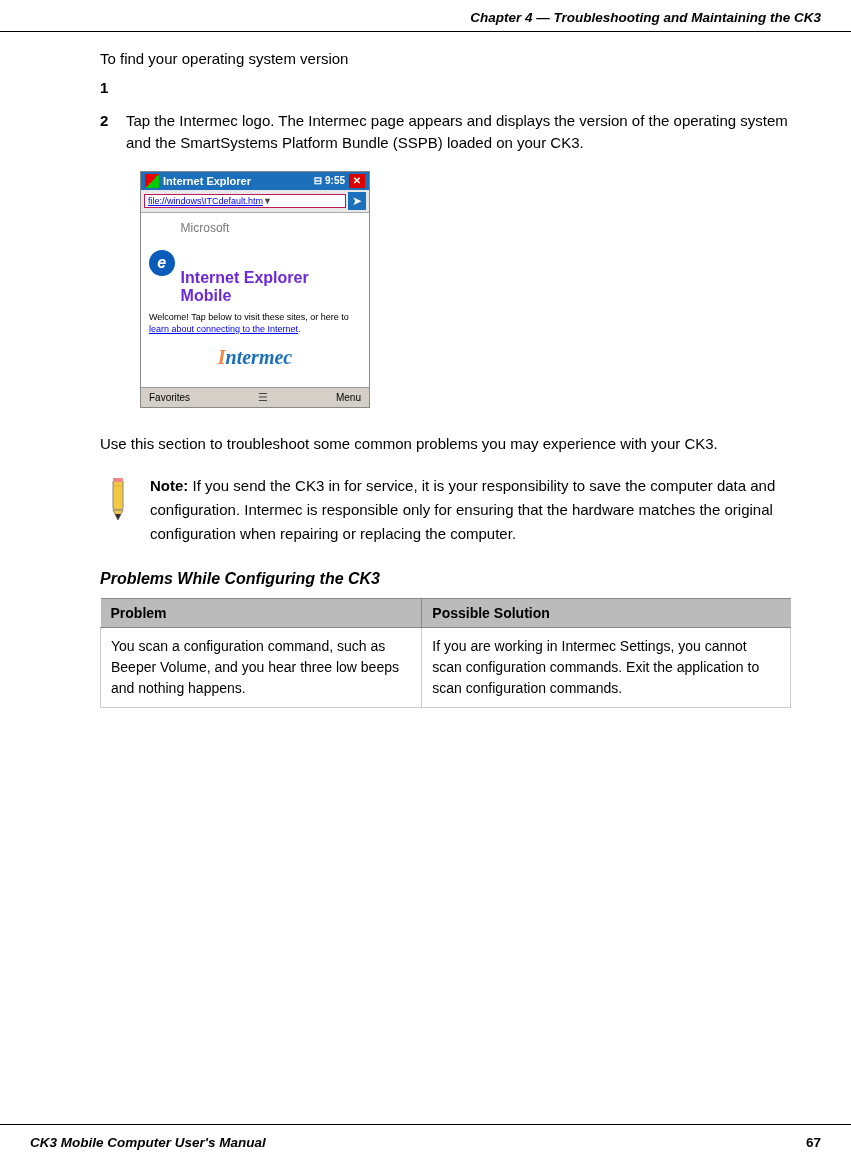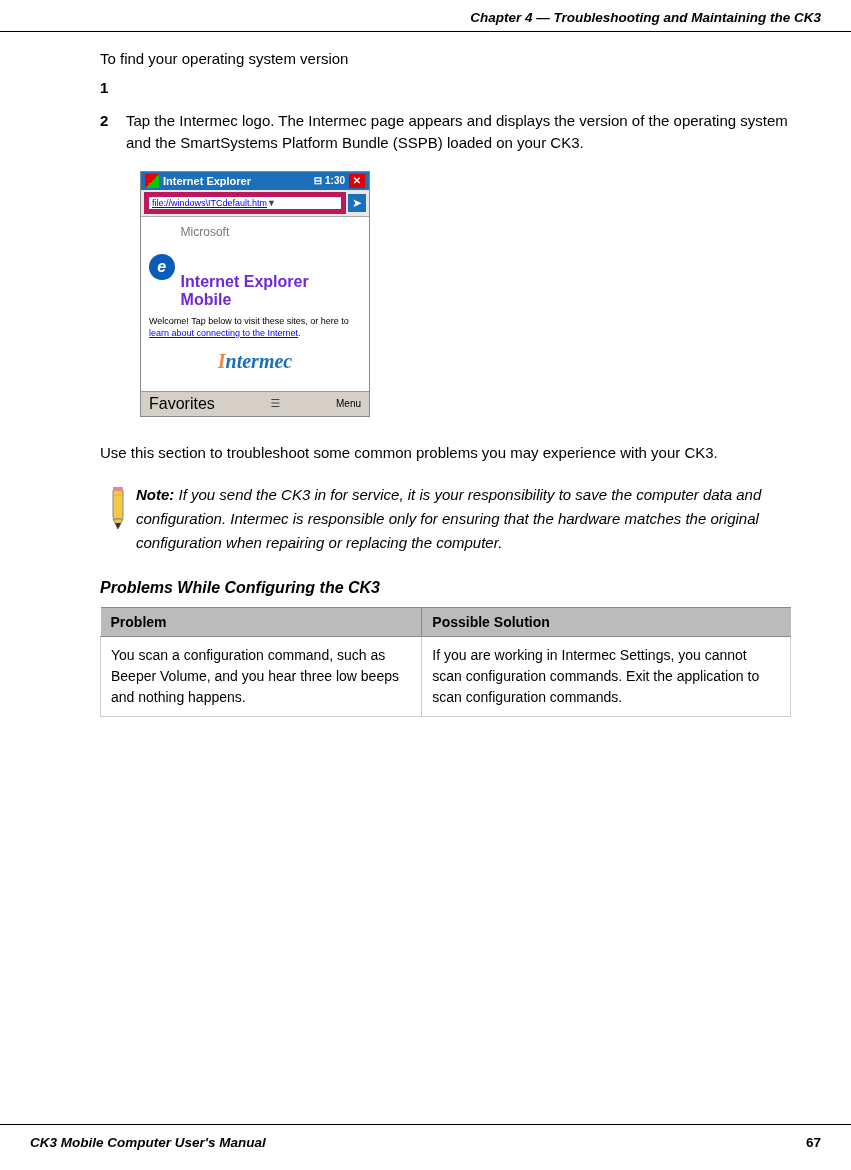--- a/index.html
+++ b/index.html
@@ -105,21 +105,21 @@
     .screenshot-addressbar {
       background: #e8e8e8;
       display: flex;
       align-items: center;
       padding: 2px 3px;
       border-bottom: 1px solid #aaa;
       font-size: 10px;
     }
     .screenshot-addressbar .url-box {
       background: #fff;
-      border: 5px solid #be185d;
+      border: 1px solid #be185d;
       flex: 1;
       padding: 1px 3px;
       font-size: 10px;
       display: flex;
       align-items: center;
       justify-content: flex-start;
     }
     .screenshot-addressbar .go-btn {
       width: 18px;
       height: 18px;
@@ -212,24 +212,24 @@
 
     .intro-text {
       font-size: 15px;
       line-height: 1.6;
       margin-bottom: 18px;
     }
 
     
     .note-box {
       display: flex;
+      gap: 14px;
       margin: 0 0 24px 0;
       align-items: flex-start;
       background: #fff;
-      font-style: italic;
     }
     .note-icon {
       flex-shrink: 0;
       width: 36px;
       height: 50px;
       display: flex;
       align-items: flex-start;
       justify-content: center;
       padding-top: 2px;
     }
@@ -331,21 +331,21 @@
   </ol>
 
   <div class="screenshot-container">
 
     <div class="screenshot-titlebar">
       <div class="title-left">
         <span class="win-flag"></span>
         <span>Internet Explorer</span>
       </div>
       <div style="display:flex;align-items:center;gap:4px;">
-        <span class="status-icons">⊟ 1:30</span>
+        <span class="status-icons">⊟ 9:55</span>
         <span class="close-btn">✕</span>
       </div>
     </div>
 
     <div class="screenshot-addressbar">
       <div class="url-box">
         <span style="font-size:9px;color:#00f;text-decoration:underline;overflow:hidden;white-space:nowrap;max-width:160px;">file://windows\ITCdefault.htm</span>
         <span style="font-size:9px;color:#444;">▼</span>
       </div>
       <div class="go-btn">➤</div>
@@ -361,21 +361,21 @@
       </div>
       <div class="screenshot-welcome">
         <span>Welcome! Tap below to visit these sites, or here to </span><a>learn about connecting to the Internet</a><span>.</span>
       </div>
       <div class="intermec-logo">
         <span style="color:#1c6fba;font-style:italic;font-family:Georgia,serif;font-size:20px;"><span style="color:#e84;">I</span>ntermec</span>
       </div>
     </div>
 
     <div class="screenshot-footer">
-      <span style="font-size:16px;">Favorites</span>
+      <span style="font-size:10px;">Favorites</span>
       <span class="footer-icon">☰</span>
       <span style="font-size:10px;">Menu</span>
     </div>
   </div>
 
 
   <p class="intro-text">Use this section to troubleshoot some common problems you may experience with your CK3.</p>
 
   <div class="note-box">
     <div class="note-icon">

